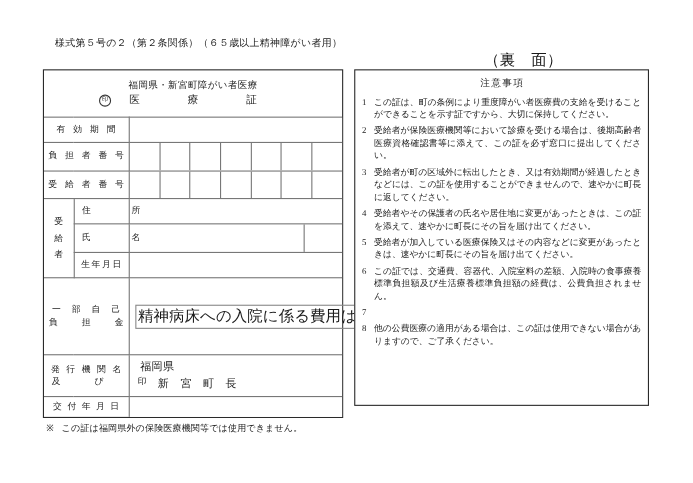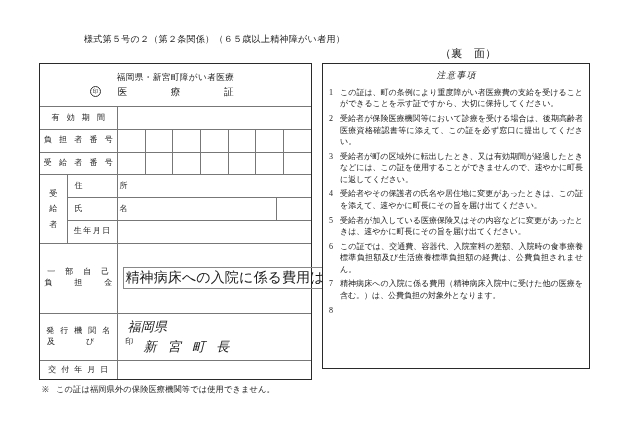--- a/index.html
+++ b/index.html
@@ -17,35 +17,34 @@
   }
 
   
   #form-code {
     position: absolute;
     left: 50px;
     top: 33px;
     font-size: 9px;
     letter-spacing: 0.3px;
     white-space: nowrap;
-    margin-left: 34px;
   }
   #front-side-label {
     position: absolute;
     left: 150px;
     top: 46px;
     font-size: 9px;
     letter-spacing: 0.3px;
     margin-top: 24px;
   }
   #back-side-label {
     position: absolute;
     left: 440px;
     top: 46px;
-    font-size: 11px;
+    font-size: 14px;
     letter-spacing: 0.3px;
   }
 
   
   #front-card {
     position: absolute;
     left: 39px;
     top: 63px;
     width: 273px;
     height: 317px;
@@ -141,23 +140,22 @@
     display: inline-block;
     border: 0.8px solid #888;
     padding: 1px 2px;
     font-size: 14px;
     margin-left: 5px;
     letter-spacing: 0.1px;
     white-space: nowrap;
   }
   #issuer-block {
     padding: 3px 0 3px 10px;
-    font-size: 13px;
+    font-size: 10px;
     line-height: 1.55;
-    font-style: italic;
   }
   #issuer-pref { letter-spacing: 0.3px; }
   #issuer-mayor {
     margin-left: 12px;
     letter-spacing: 4px;
     text-indent: 4px;
   }
 
   #front-footnote {
     position: absolute;
@@ -180,21 +178,20 @@
     box-sizing: border-box;
     background: #fff;
     padding: 4px 6px 0 6px;
   }
   #notes-heading {
     text-align: center;
     font-size: 8.8px;
     letter-spacing: 1.2px;
     text-indent: 1.2px;
     margin: 2px 0 5px 0;
-    font-style: italic;
   }
   .note-item {
     display: flex;
     font-size: 8px;
     line-height: 1.42;
     margin-bottom: 3.5px;
     letter-spacing: -0.05px;
   }
   .note-num {
     width: 11px;
@@ -369,22 +366,22 @@
       </div>
       <div class="note-item">
         <div class="note-num">6</div>
         <div class="note-body">
           <p>この証では、交通費、容器代、入院室料の差額、入院時の食事療養標準負担額及び生活療養標準負担額の経費は、公費負担されません。</p>
         </div>
       </div>
       <div class="note-item">
         <div class="note-num">7</div>
         <div class="note-body">
-          <p>精神病床への入院に係る費用（精神病床入院中に受けた他の医療を含む。）は、公費負担の対象外となります。</p>
         </div>
       </div>
       <div class="note-item">
         <div class="note-num">8</div>
         <div class="note-body">
+          <p>他の公費医療の適用がある場合は、この証は使用できない場合がありますので、ご了承ください。</p>
         </div>
       </div>
     </div>
 </div>
 
 </body></html>

